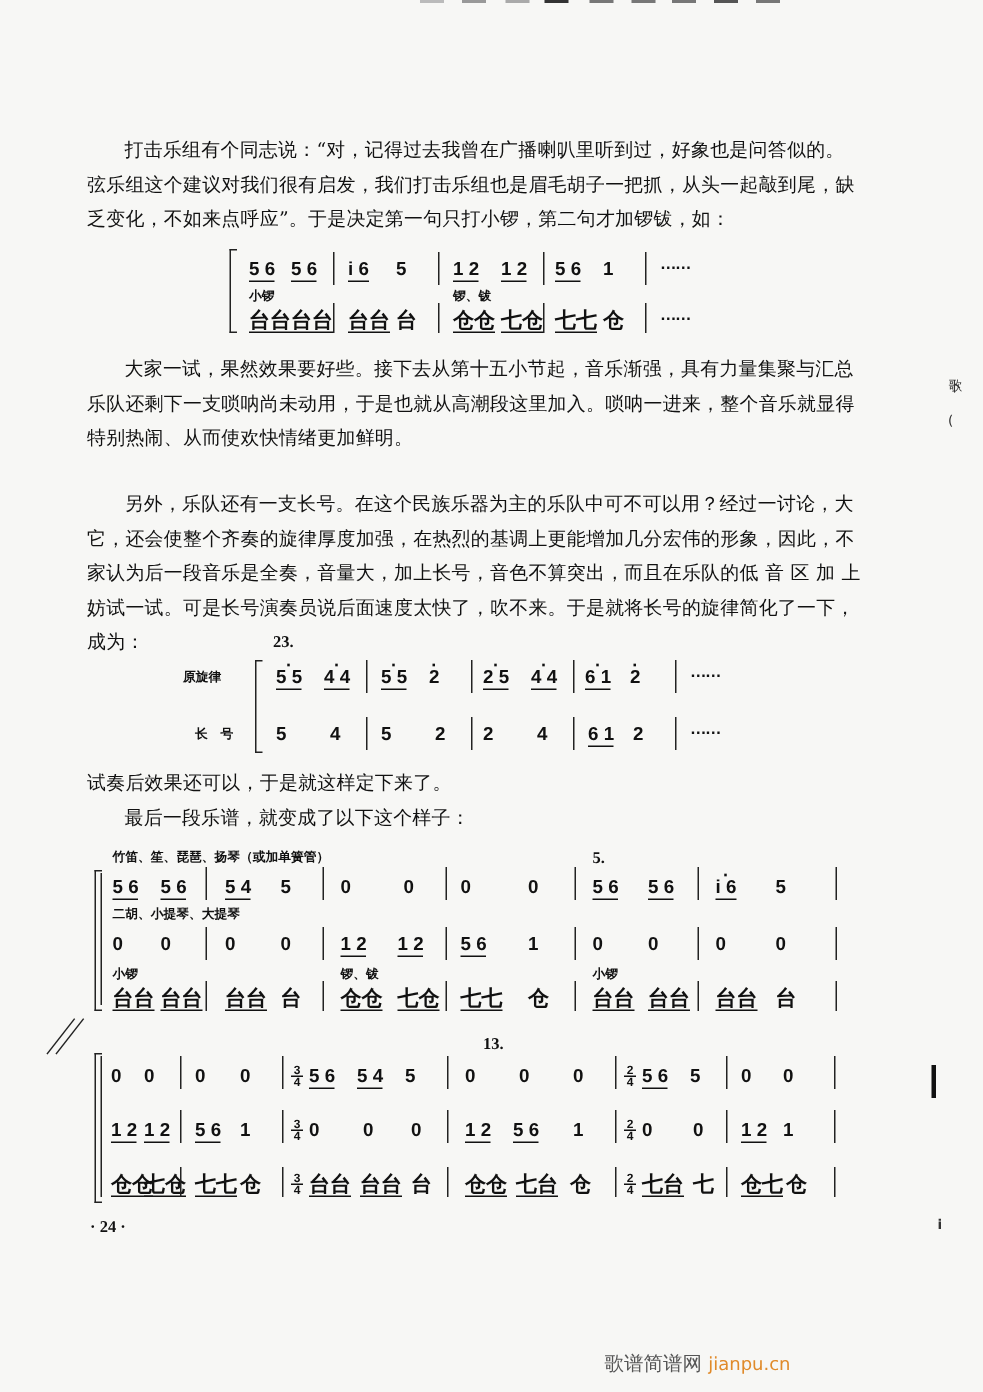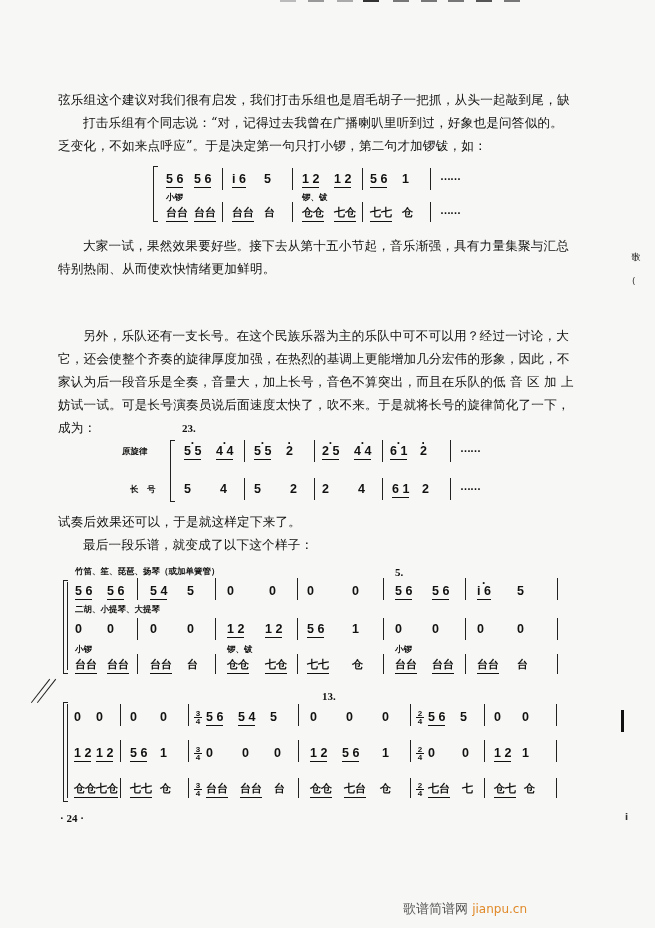--- a/index.html
+++ b/index.html
@@ -12,21 +12,21 @@
   .top-dash { position: absolute; top: 0; height: 2px; width: 16px; background: #888; }
   .para {
     position: absolute; left: 78px; width: 494px;
     font-family: "DejaVu Serif", serif; font-size: 12.6px; line-height: 23px;
     letter-spacing: 0.2px; text-align: justify;
   }
   .para .line { display: block; white-space: nowrap; }
   .indent { text-indent: 25px; }
   .score { position: absolute; font-family: "Liberation Sans", sans-serif; font-weight: bold; }
   .note { position: absolute; font-size: 12.5px; line-height: 14px; font-weight: bold; }
-  .perc { position: absolute; font-size: 11px; line-height: 14px; font-weight: bold; font-family: Liberation Mono, monospace; }
+  .perc { position: absolute; font-size: 14px; line-height: 14px; font-weight: bold; font-family: Liberation Sans, sans-serif; }
   .ul { border-bottom: 1.3px solid #111; padding-bottom: 1px; }
   .dot-above::before { content: "·"; position: absolute; top: -8px; left: 50%; transform: translateX(-50%); font-size: 12px; }
   .bar { position: absolute; width: 1.4px; background: #222; }
   .bracket { position: absolute; border: 1.5px solid #222; border-right: none; width: 4px; }
   .label-sm { position: absolute; font-size: 8.5px; font-weight: bold; font-family: "DejaVu Sans", sans-serif; white-space: nowrap; }
   .dots { position: absolute; font-size: 11px; font-weight: bold; letter-spacing: -1px; }
   .ts { position: absolute; font-size: 8px; line-height: 7px; text-align: center; font-weight: bold; width: 8px; }
   .ts span { display: block; }
   .ts span:first-child { border-bottom: 1px solid #111; }
   .mnum { position: absolute; font-size: 11px; font-family: "Liberation Serif", serif; }
@@ -44,22 +44,22 @@
 <div class="top-dash" style="left:308px;background:#999"></div>
 <div class="top-dash" style="left:337px;background:#aaa"></div>
 <div class="top-dash" style="left:363px;background:#333"></div>
 <div class="top-dash" style="left:393px;background:#777"></div>
 <div class="top-dash" style="left:421px;background:#777"></div>
 <div class="top-dash" style="left:448px;background:#777"></div>
 <div class="top-dash" style="left:476px;background:#555"></div>
 <div class="top-dash" style="left:504px;background:#777"></div>
 
 <div class="para" style="top:88px;left:58px;width:520px;">
+  <span class="line indent">打击乐组有个同志说：“对，记得过去我曾在广播喇叭里听到过，好象也是问答似的。</span>
   <span class="line">弦乐组这个建议对我们很有启发，我们打击乐组也是眉毛胡子一把抓，从头一起敲到尾，缺</span>
-  <span class="line indent">打击乐组有个同志说：“对，记得过去我曾在广播喇叭里听到过，好象也是问答似的。</span>
   <span class="line">乏变化，不如来点呼应”。于是决定第一句只打小锣，第二句才加锣钹，如：</span>
 </div>
 
 <div class="score" style="left:150px;top:158px;width:340px;height:70px;">
   <div class="bracket" style="left:3px;top:8px;height:54px;"></div>
 
   <span class="note ul" style="left:16px;top:14px">5 6</span>
   <span class="note ul" style="left:44px;top:14px">5 6</span>
   <div class="bar" style="left:72px;top:10px;height:22px"></div>
   <span class="note ul" style="left:82px;top:14px">i 6</span>
@@ -86,20 +86,21 @@
   <span class="perc ul" style="left:184px;top:48px">七仓</span>
   <div class="bar" style="left:212px;top:44px;height:20px"></div>
   <span class="perc ul" style="left:220px;top:48px">七七</span>
   <span class="perc" style="left:252px;top:48px">仓</span>
   <div class="bar" style="left:280px;top:44px;height:20px"></div>
   <span class="dots" style="left:290px;top:46px">……</span>
 </div>
 
 <div class="para" style="top:234px;left:58px;width:520px;">
   <span class="line indent">大家一试，果然效果要好些。接下去从第十五小节起，音乐渐强，具有力量集聚与汇总</span>
+  <span class="line">乐队还剩下一支唢呐尚未动用，于是也就从高潮段这里加入。唢呐一进来，整个音乐就显得</span>
   <span class="line">特别热闹、从而使欢快情绪更加鲜明。</span>
 </div>
 
 <div class="para" style="top:324px;left:58px;width:520px;">
   <span class="line indent">另外，乐队还有一支长号。在这个民族乐器为主的乐队中可不可以用？经过一讨论，大</span>
   <span class="line">它，还会使整个齐奏的旋律厚度加强，在热烈的基调上更能增加几分宏伟的形象，因此，不</span>
   <span class="line">家认为后一段音乐是全奏，音量大，加上长号，音色不算突出，而且在乐队的低 音 区 加 上</span>
   <span class="line">妨试一试。可是长号演奏员说后面速度太快了，吹不来。于是就将长号的旋律简化了一下，</span>
   <span class="line">成为：</span>
 </div>

